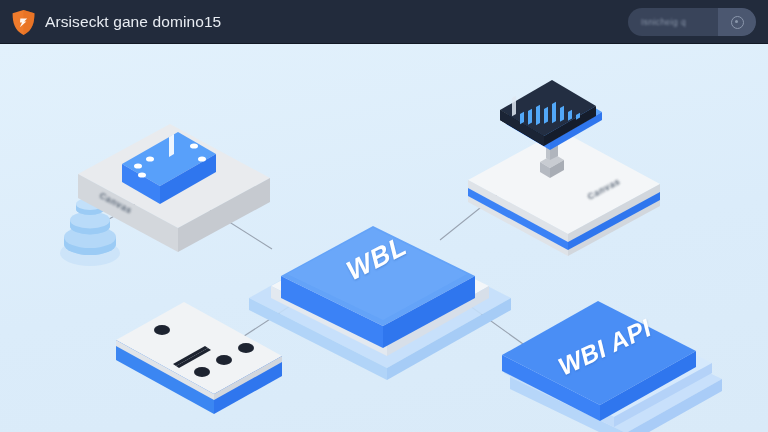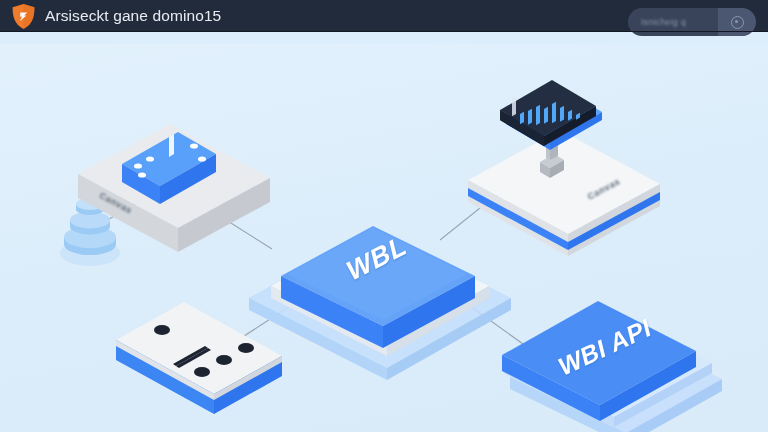--- a/index.html
+++ b/index.html
@@ -11,21 +11,21 @@
   #app {
     position:relative;
     width:768px; height:432px;
     overflow:hidden;
     background:#dceefb;
   }
 
   
   #header {
     position:absolute; top:0; left:0;
-    width:768px; height:32px;
+    width:768px; height:44px;
     background:#222b3c;
     display:flex; align-items:center;
     z-index:50;
   }
   #header::after {
     content:""; position:absolute; left:0; bottom:0;
     width:100%; height:1px; background:#121925;
   }
   .brand { display:flex; align-items:center; gap:9px; padding-left:11px; }
   .logo-shield {

